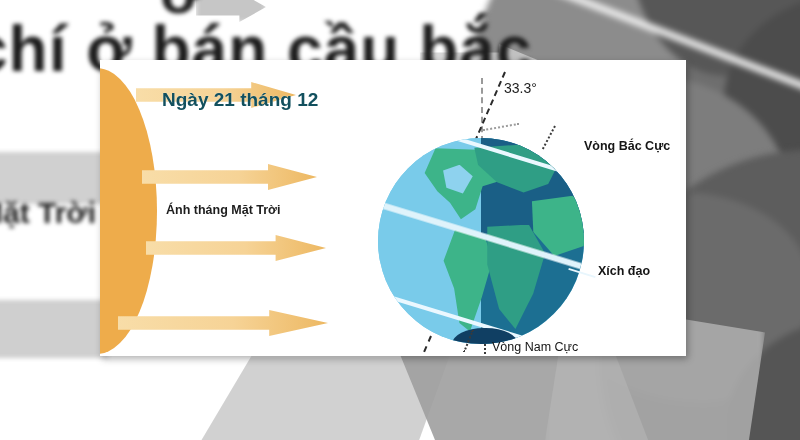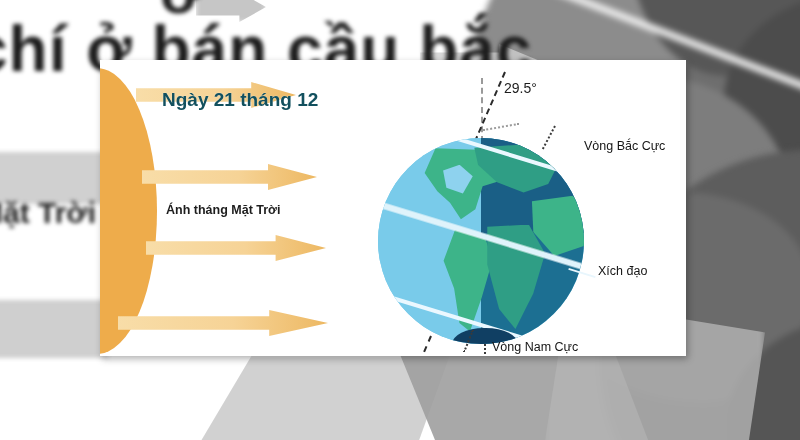--- a/index.html
+++ b/index.html
@@ -226,22 +226,22 @@
   }
   .angle-label{
     position:absolute;left:404px;top:20px;
     font-size:14px;color:#1d1d1d;white-space:nowrap;
   }
 
   
   .lbl{
     position:absolute;font-size:12.5px;color:#151515;white-space:nowrap;
   }
-  .lbl.arctic{left:484px;top:79px;}
-  .lbl.equator{left:498px;top:204px;}
+  .lbl.arctic{left:484px;top:79px;font-weight:bold;}
+  .lbl.equator{left:498px;top:204px;font-weight:bold;}
   .lbl.antarctic{left:392px;top:280px;}
   .tick{
     position:absolute;background:transparent;border-top:2px solid #e8f6fd;height:0;
   }
   .tick.eqt{left:468px;top:212px;width:28px;transform:rotate(17deg);}
   .leader-dot{
     position:absolute;width:0;border-left:2px dotted #3a3a3a;
   }
   .leader-dot.arc{left:454px;top:66px;height:26px;transform:rotate(28deg);transform-origin:top;}
   .leader-dot.ant{left:372px;top:270px;height:24px;transform:rotate(22deg);transform-origin:top;}
@@ -298,21 +298,21 @@
     <div class="headline">
       <div>Ngày 21 tháng 12</div>
     </div>
 
     <div class="sun-label">Ánh tháng Mặt Trời</div>
 
     <div class="axis-vert"></div>
     <div class="axis-tilt"></div>
     <div class="axis-tilt-low"></div>
     <div class="arc-dash"></div>
-    <div class="angle-label">29.5°</div>
+    <div class="angle-label">33.3°</div>
 
     <div class="globe">
       <div class="g-lit"></div>
       <div class="g-dark"></div>
       <div class="g-dark-top"></div>
 
       <div class="cont na"></div>
       <div class="cont na2"></div>
       <div class="cont lake"></div>
       <div class="cont sa"></div>

